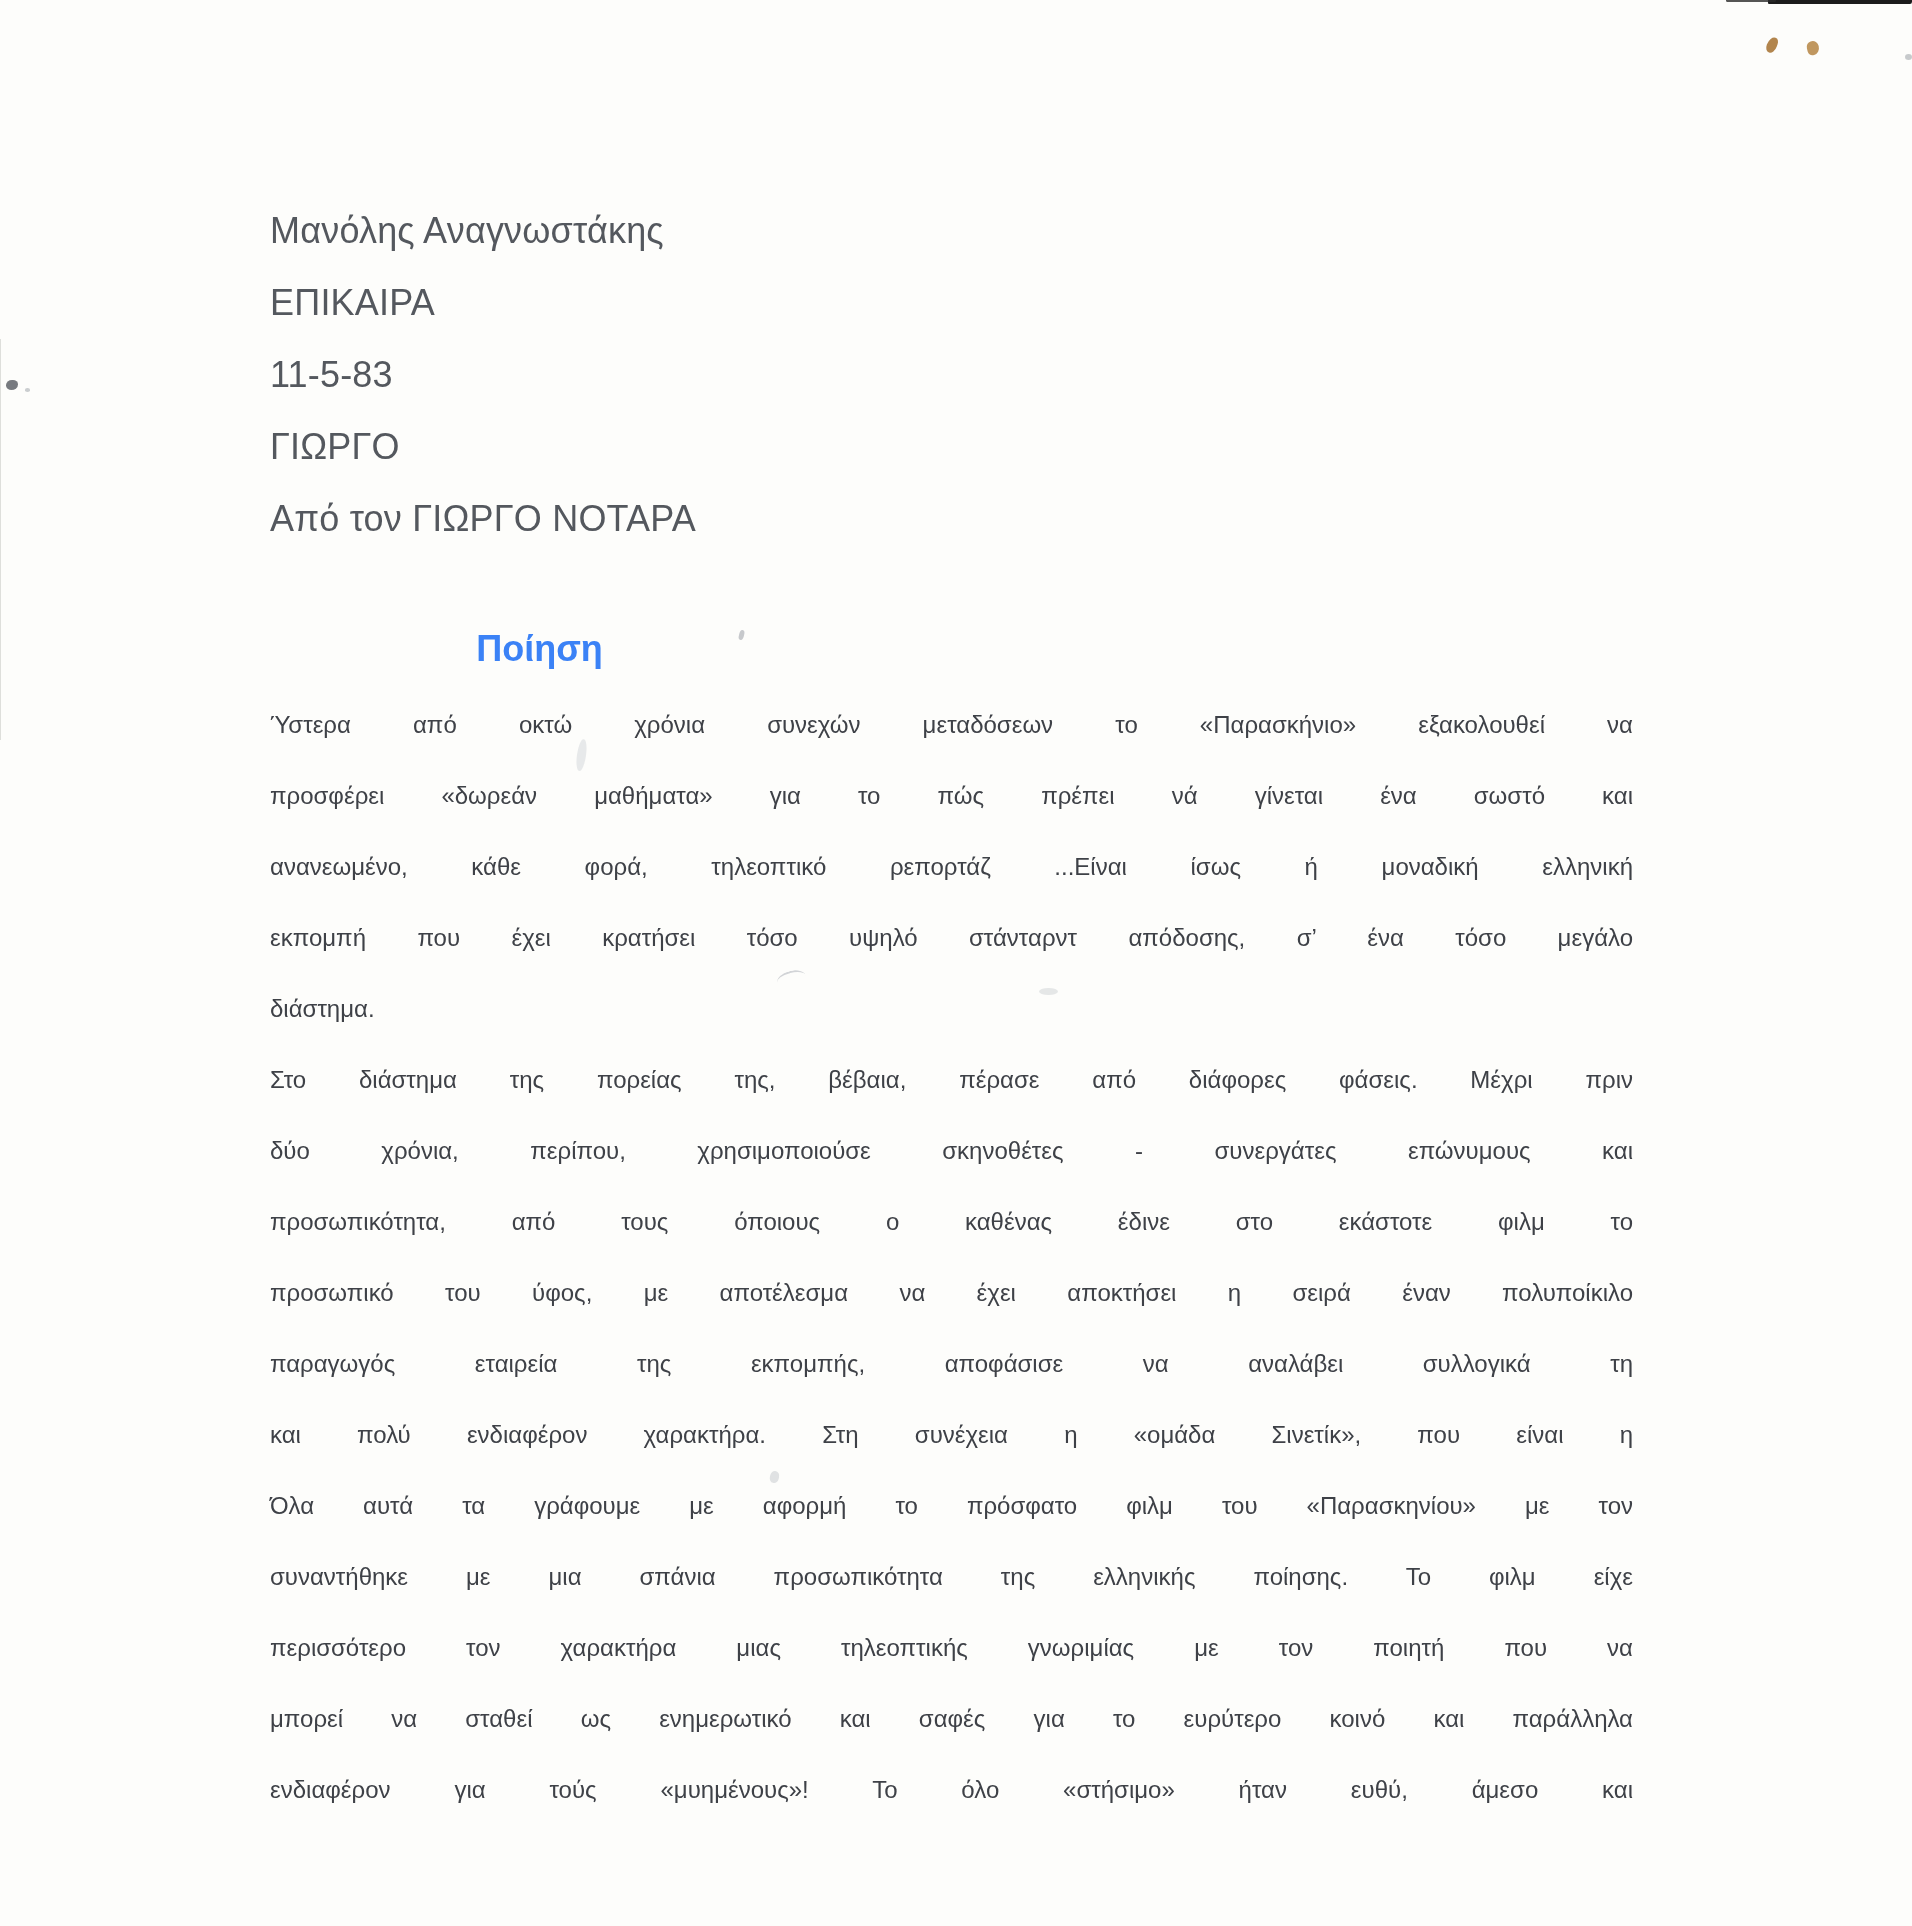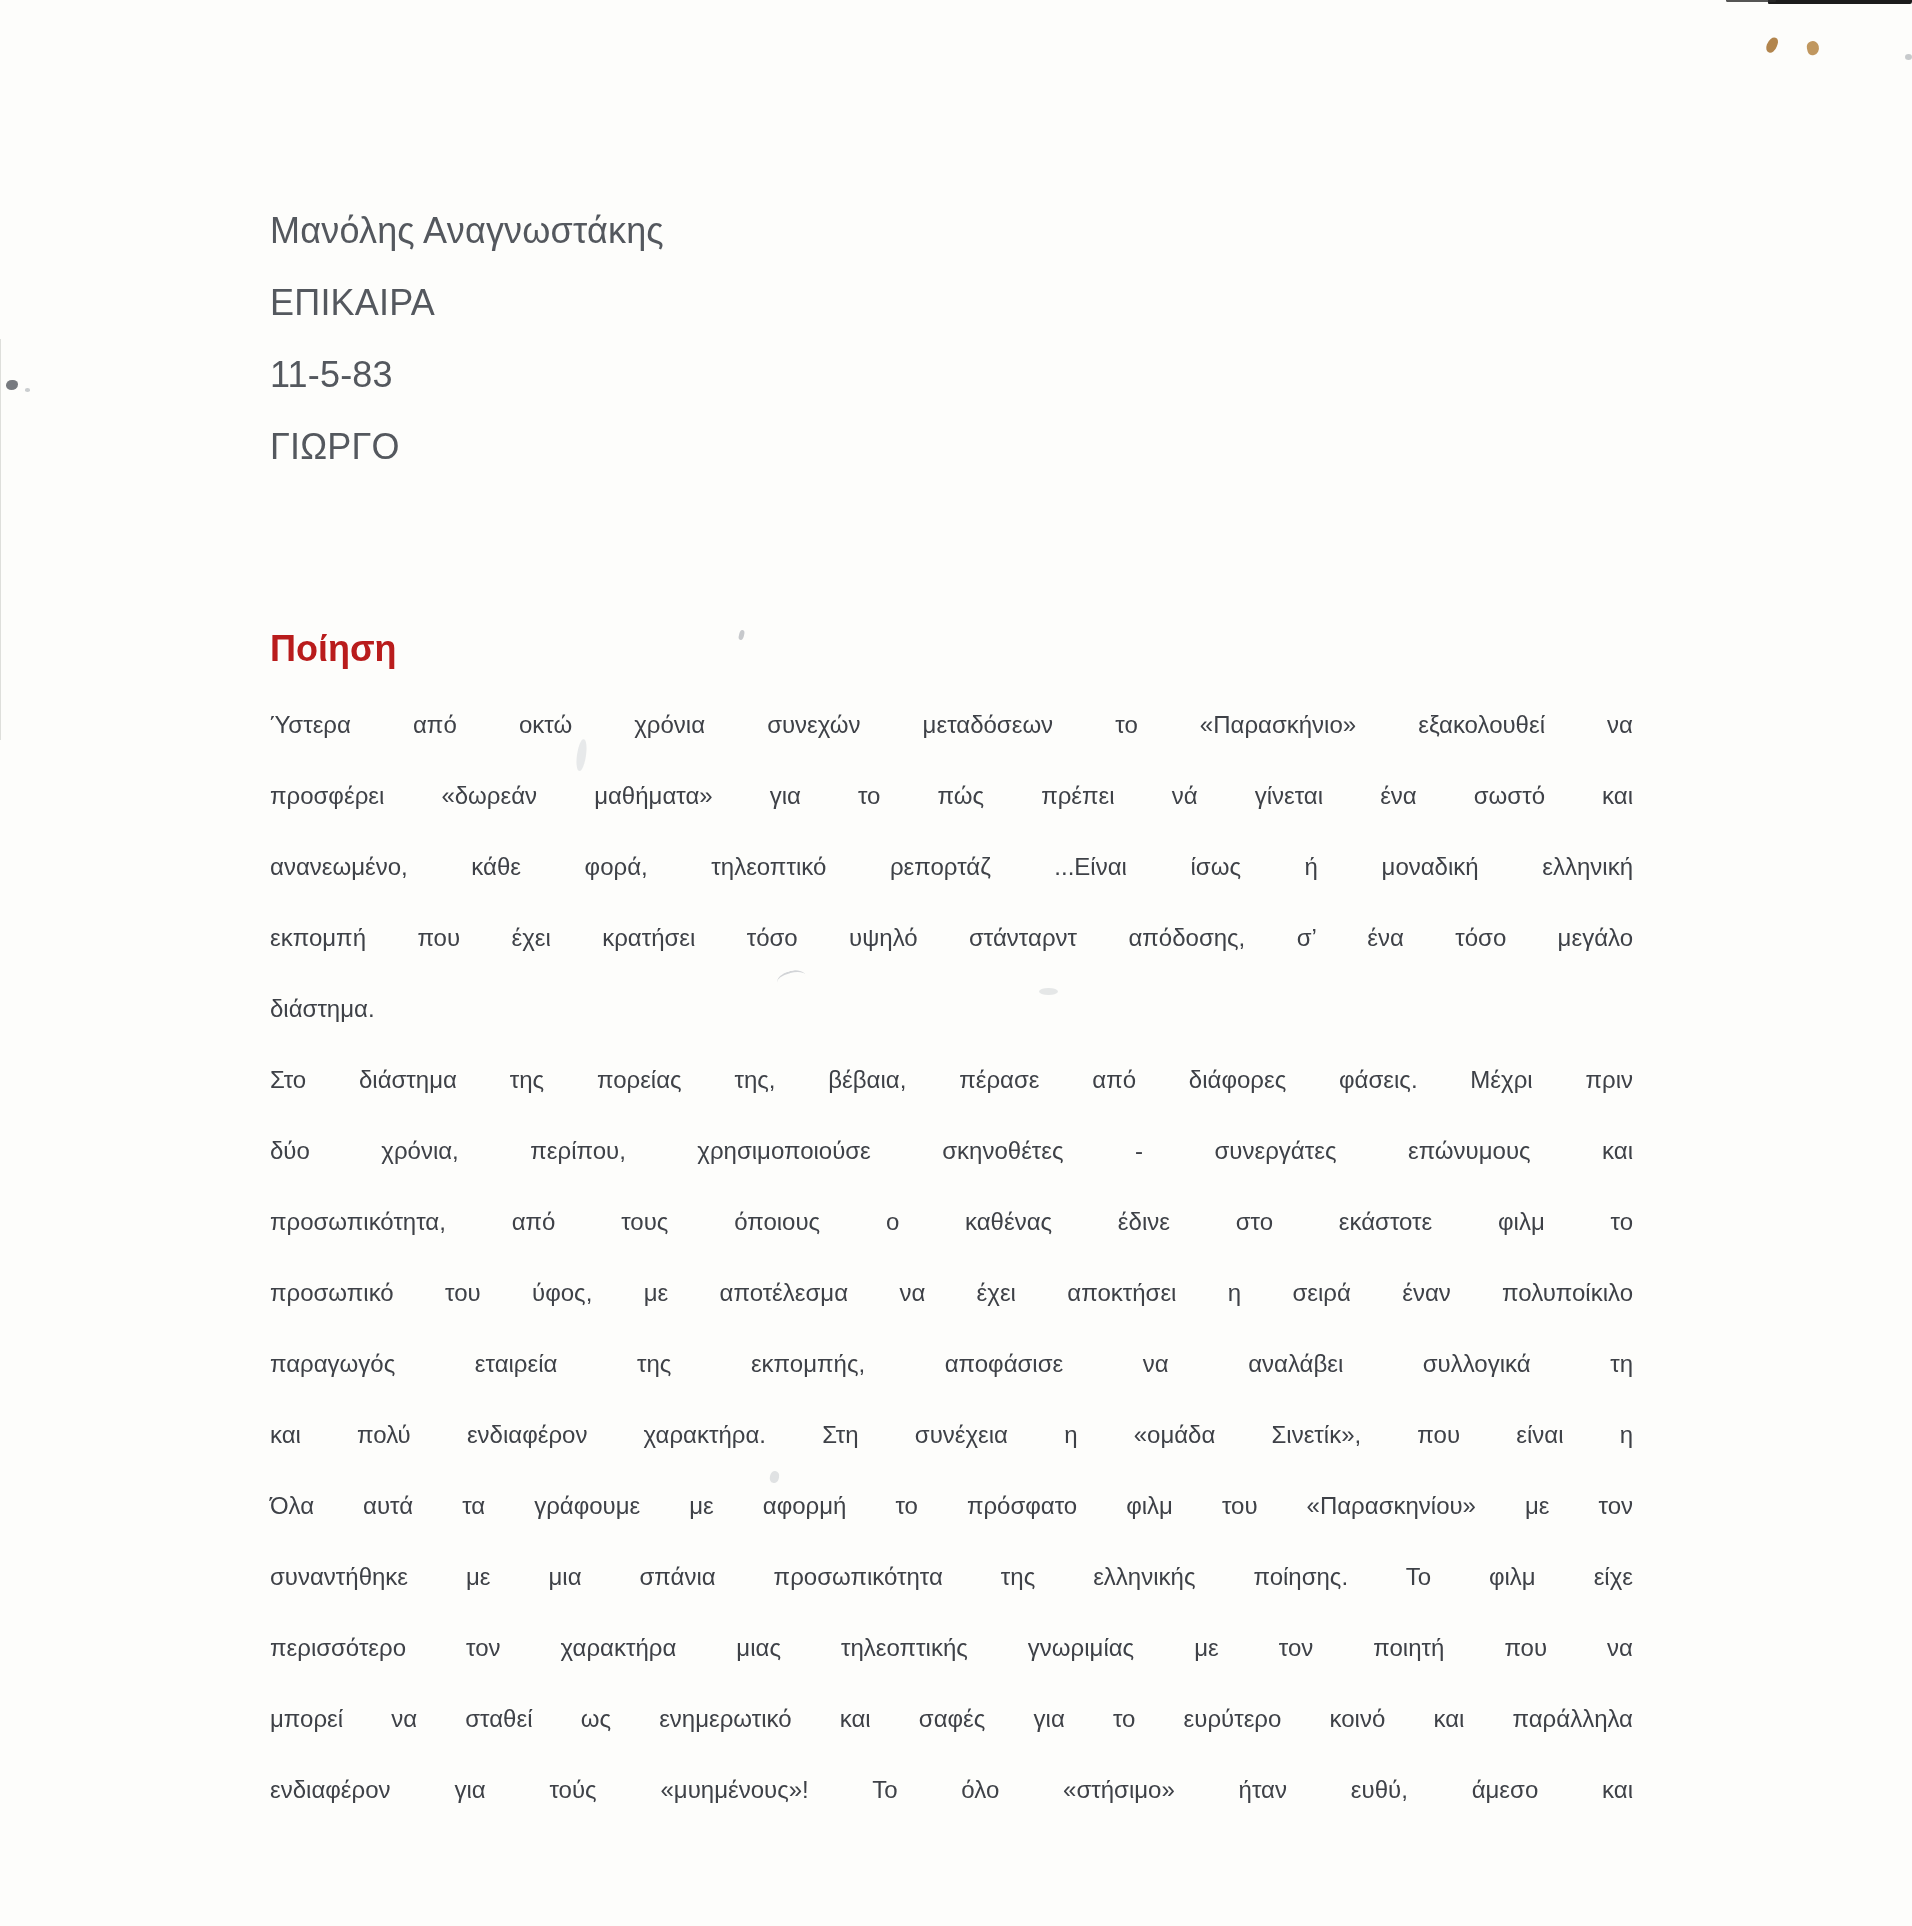--- a/index.html
+++ b/index.html
@@ -15,21 +15,21 @@
   .hline{
     height:72px;line-height:72px;
     font-size:36px;font-weight:400;
     color:#54585e;letter-spacing:0.2px;
     white-space:nowrap;
   }
   
   .title{
     position:absolute;left:270px;top:613px;width:539px;
     height:72px;line-height:72px;
-    font-size:36px;font-weight:700;color:#b91c1c;
+    font-size:36px;font-weight:700;color:#3b82f6;text-align:center;
   }
   
   .body{position:absolute;left:270px;top:689px;width:1363px;}
   .t-line{
     height:71px;line-height:71px;
     font-size:24px;font-weight:400;
     color:#3e4147;
     text-align:justify;text-align-last:justify;
     word-spacing:-0.04em;letter-spacing:0px;
     white-space:normal;overflow:visible;
@@ -68,20 +68,21 @@
   <div class="art mark-v"></div>
   <div class="art mark-arc"></div>
   <div class="art mark-dot"></div>
   <div class="art mark-ap2"></div>
 
   <header class="hdr">
     <div class="hline">Μανόλης Αναγνωστάκης</div>
     <div class="hline">ΕΠΙΚΑΙΡΑ</div>
     <div class="hline">11-5-83</div>
     <div class="hline">ΓΙΩΡΓΟ</div>
+    <div class="hline">Από τον ΓΙΩΡΓΟ ΝΟΤΑΡΑ</div>
   </header>
 
   <div class="title">Ποίηση</div>
 
   <main class="body">
     <div class="t-line">Ύστερα από οκτώ χρόνια συνεχών μεταδόσεων το «Παρασκήνιο» εξακολουθεί να</div>
     <div class="t-line">προσφέρει «δωρεάν μαθήματα» για το πώς πρέπει νά γίνεται ένα σωστό και</div>
     <div class="t-line">ανανεωμένο, κάθε φορά, τηλεοπτικό ρεπορτάζ ...Είναι ίσως ή μοναδική ελληνική</div>
     <div class="t-line">εκπομπή που έχει κρατήσει τόσο υψηλό στάνταρντ απόδοσης, σ’ ένα τόσο μεγάλο</div>
     <div class="t-line para-end">διάστημα.</div>

